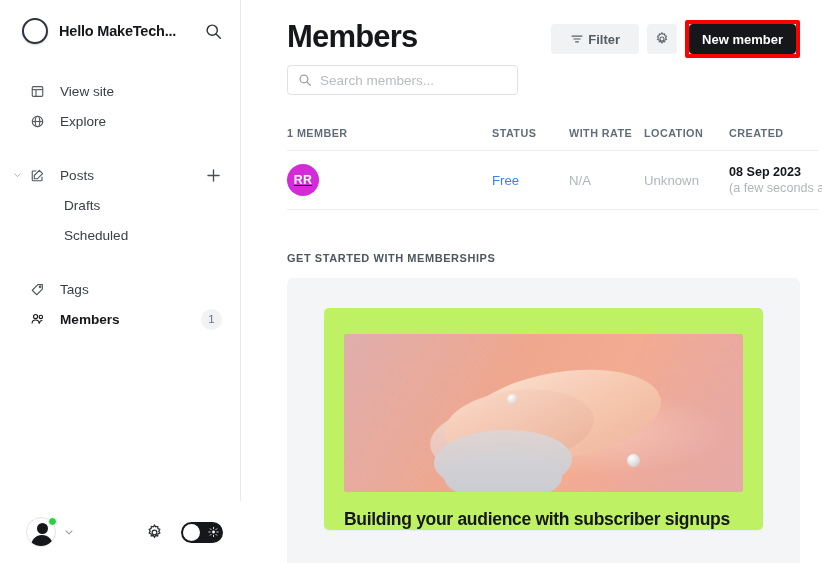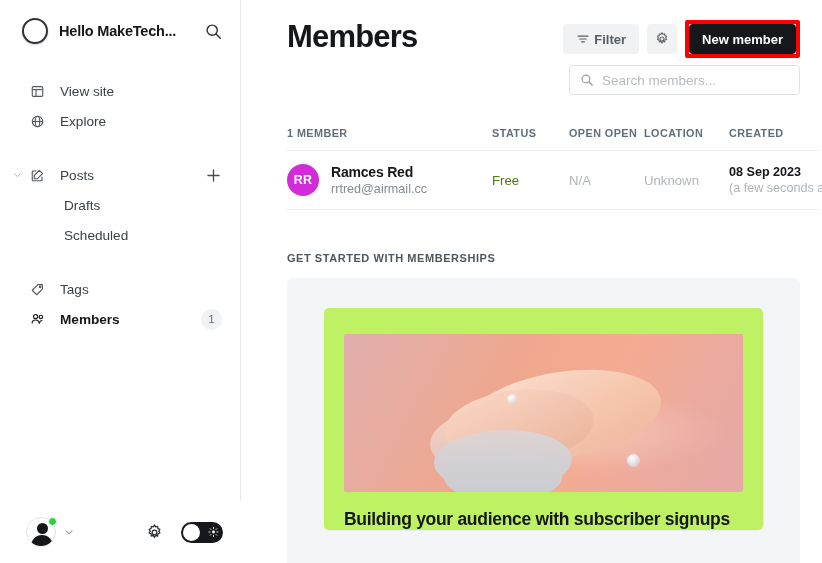--- a/index.html
+++ b/index.html
@@ -128,21 +128,21 @@
   .page-title {
     font-size: 31px; font-weight: 700; color: #15171a;
     letter-spacing: -.8px; line-height: 1.1;
   }
   .head-actions {
     margin-left: auto; display: flex; align-items: center; gap: 8px;
     padding-right: 22px;
   }
   .btn-filter {
     display: flex; align-items: center; gap: 4px;
-    height: 30px; padding: 0 13px;
+    height: 30px; padding: 0 19px;
     border-radius: 4px; background: #f1f2f4;
     font-size: 13px; font-weight: 600; color: #545c64;
     cursor: pointer; border: none;
   }
   .btn-icon-sq {
     width: 30px; height: 30px; border-radius: 4px;
     background: #f1f2f4; display: flex;
     align-items: center; justify-content: center;
     cursor: pointer; border: none; color: #5c646c;
   }
@@ -151,21 +151,21 @@
     border-radius: 4px; background: #15171a;
     color: #fff; font-size: 13px; font-weight: 600;
     display: flex; align-items: center; cursor: pointer; border: none;
     white-space: nowrap;
   }
   .hl-box {
     position: relative; display: inline-flex;
     border: 4px solid #ff0000; border-radius: 2px;
     padding: 0; line-height: 0;
   }
-  .search-row { display: flex; justify-content: flex-end; padding-right: 22px; margin-top: 7px; }
+  .search-row { display: flex; padding-right: 22px; margin-top: 7px; }
   .search-box {
     width: 231px; height: 30px;
     border: 1px solid #dfe1e4; border-radius: 4px;
     display: flex; align-items: center; gap: 8px;
     padding: 0 10px; background: #fff;
   }
   .search-box input {
     border: none; outline: none; width: 100%;
     font-size: 13.5px; color: #15171a;
     font-family: "Liberation Sans", sans-serif; background: transparent;
@@ -185,32 +185,32 @@
   .c-status { flex: 0 0 77px; }
   .c-open   { flex: 0 0 75px; }
   .c-loc    { flex: 0 0 85px; }
   .c-created{ flex: 1 1 auto; }
 
   .tbl-row {
     display: flex; align-items: center;
     height: 59px; border-bottom: 1px solid #ebedef;
     cursor: pointer;
   }
-  .m-cell { display: flex; align-items: flex-end; }
+  .m-cell { display: flex; align-items: flex-end; text-decoration: underline; }
   .m-avatar {
     width: 32px; height: 32px; border-radius: 50%;
     background: #d42bd8; color: #fff;
     display: flex; align-items: center; justify-content: center;
     font-size: 12.4px; font-weight: 600; flex: 0 0 32px;
     letter-spacing: .2px;
   }
   .m-text { margin-left: 12px; }
   .m-name { font-size: 14px; font-weight: 700; color: #15171a; letter-spacing: -.2px; }
   .m-email { font-size: 12.6px; color: #838c94; margin-top: 2px; }
-  .cell-val { font-size: 13.2px; color: #4d7c0f; }
+  .cell-val { font-size: 13.2px; color: #3b82f6; }
   .cell-muted { font-size: 13.2px; color: #b0b6bc; }
   .created-main { font-size: 12.6px; font-weight: 700; color: #15171a; }
   .created-sub { font-size: 12.6px; color: #b0b6bc; margin-top: 2px; white-space: nowrap; }
 
   
   .gs-label {
     margin-top: 42px;
     font-size: 11px; font-weight: 700; color: #4e565f;
     letter-spacing: .55px;
   }
@@ -430,32 +430,28 @@
           </svg>
         </span>
         <input type="text" placeholder="Search members..." style="">
       </div>
     </div>
 
     <div class="tbl">
       <div class="tbl-head">
         <div class="c-member">1 MEMBER</div>
         <div class="c-status">STATUS</div>
-        <div class="c-open">OPEN OPEN</div>
+        <div class="c-open">WITH RATE</div>
         <div class="c-loc">LOCATION</div>
         <div class="c-created">CREATED</div>
       </div>
 
       <div class="tbl-row">
         <div class="c-member m-cell">
           <div class="m-avatar">RR</div>
-          <div class="m-text">
-            <div class="m-name">Ramces Red</div>
-            <div class="m-email">rrtred@airmail.cc</div>
-          </div>
         </div>
         <div class="c-status cell-val">Free</div>
         <div class="c-open cell-muted">N/A</div>
         <div class="c-loc cell-muted">Unknown</div>
         <div class="c-created">
           <div class="created-main">08 Sep 2023</div>
           <div class="created-sub">(a few seconds ago)</div>
         </div>
       </div>
     </div>

